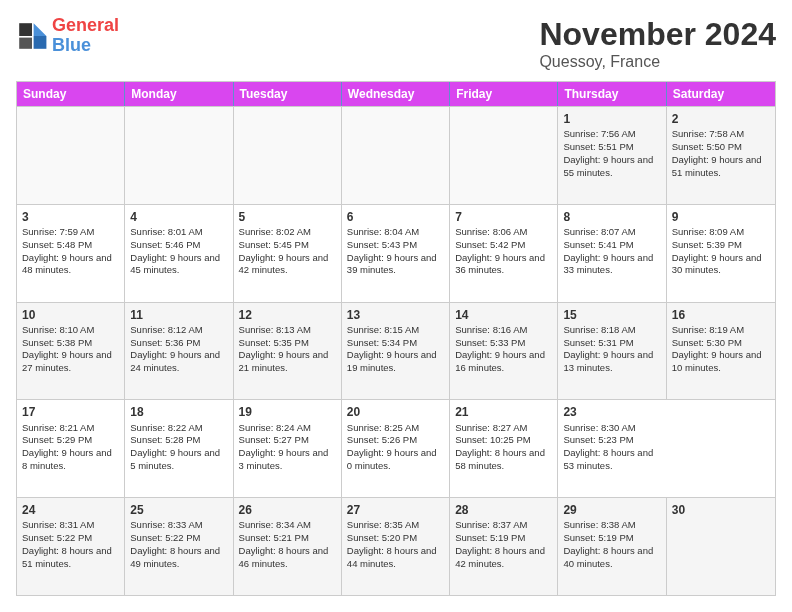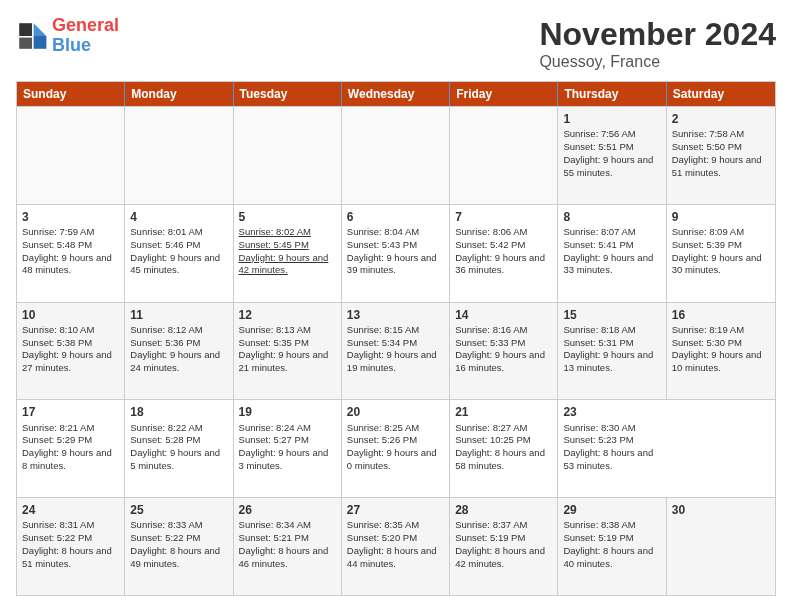--- a/index.html
+++ b/index.html
@@ -54,21 +54,21 @@
     }
     .calendar {
       flex: 1;
       display: flex;
       flex-direction: column;
       border: 1px solid #ccc;
     }
     .cal-header {
       display: grid;
       grid-template-columns: repeat(7, 1fr);
-      background: #c2410c;
+      background: #d946ef;
     }
     .cal-header-cell {
       color: #fff;
       font-size: 12px;
       font-weight: bold;
       padding: 5px 6px;
       border-right: 1px solid #6090cc;
     }
     .cal-header-cell:last-child { border-right: none; }
     .cal-body {
@@ -148,21 +148,21 @@
 Sunset: 5:50 PM
 Daylight: 9 hours and 51 minutes.</span></div>
         </div>
         <div class="cal-row">
           <div class="cal-cell"><span class="day-num">3</span><span style="white-space: pre-line;">Sunrise: 7:59 AM
 Sunset: 5:48 PM
 Daylight: 9 hours and 48 minutes.</span></div>
           <div class="cal-cell"><span class="day-num">4</span><span style="white-space: pre-line; margin-top: 28px;">Sunrise: 8:01 AM
 Sunset: 5:46 PM
 Daylight: 9 hours and 45 minutes.</span></div>
-          <div class="cal-cell"><span class="day-num">5</span><span style="white-space: pre-line; text-decoration: underline;">Sunrise: 8:02 AM
+          <div class="cal-cell"><span class="day-num">5</span><span style="white-space: pre-line;">Sunrise: 8:02 AM
 Sunset: 5:45 PM
 Daylight: 9 hours and 42 minutes.</span></div>
           <div class="cal-cell"><span class="day-num">6</span><span style="white-space: pre-line;">Sunrise: 8:04 AM
 Sunset: 5:43 PM
 Daylight: 9 hours and 39 minutes.</span></div>
           <div class="cal-cell"><span class="day-num">7</span><span style="white-space: pre-line;">Sunrise: 8:06 AM
 Sunset: 5:42 PM
 Daylight: 9 hours and 36 minutes.</span></div>
           <div class="cal-cell"><span class="day-num">8</span><span style="white-space: pre-line;">Sunrise: 8:07 AM
 Sunset: 5:41 PM

